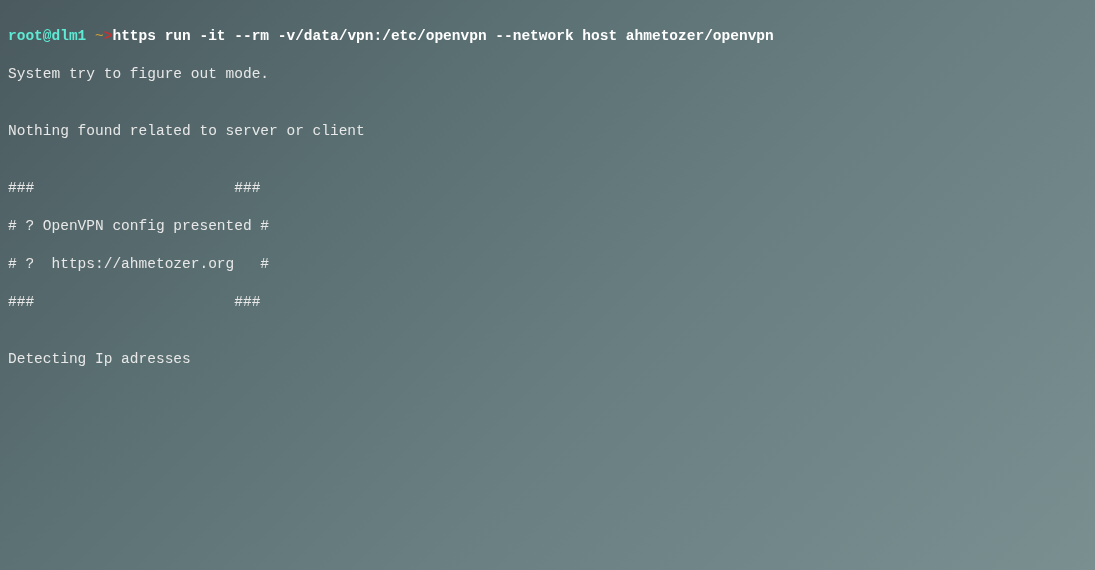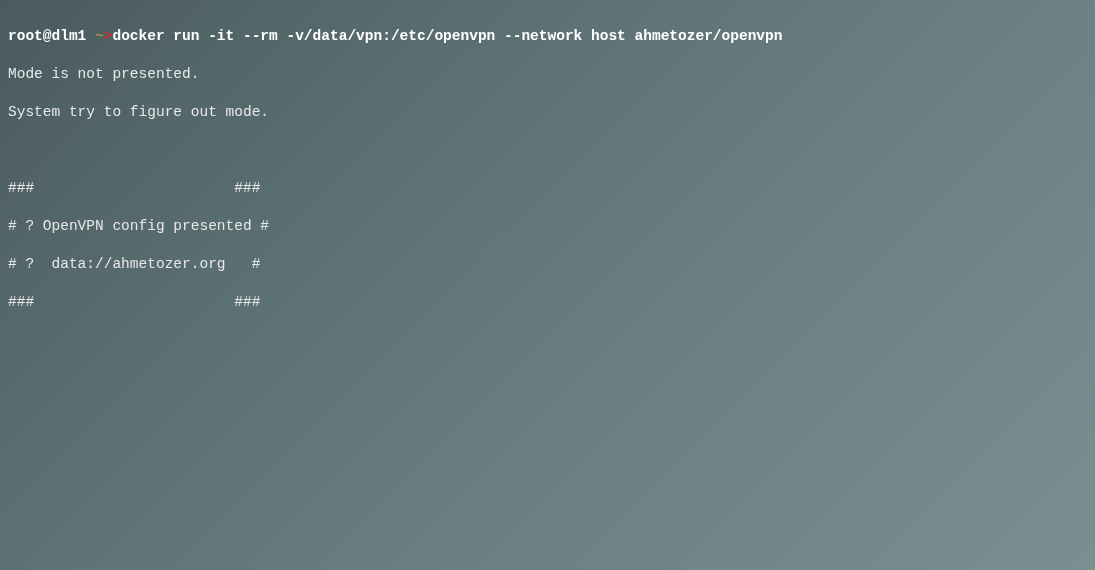--- a/index.html
+++ b/index.html
@@ -10,41 +10,42 @@
       background-color: #4a5a5f;
       font-family: 'Consolas', 'Monaco', 'Courier New', monospace;
       font-size: 14.5px;
       line-height: 19px;
       color: #e8e8e8;
       padding: 8px 8px;
       position: relative;
       overflow: hidden;
     }
     .terminal { white-space: pre; }
-    .prompt-user { color: #ffffff; font-weight: bold; }
+    .prompt-user { color: #5eead4; font-weight: bold; }
     .prompt-tilde { color: #d4a030; }
     .prompt-arrow { color: #c93030; font-weight: bold; }
     .cmd { color: #ffffff; font-weight: bold; }
     .out { color: #e8e8e8; }
     .line { display: block; }
   </style>
 </head>
 <body>
 
 <div class="terminal">
-<span class="line"><span class="prompt-user">root@dlm1</span> <span class="prompt-tilde">~</span><span class="prompt-arrow">&gt;</span><span class="cmd">docker run -it --rm -v/data/vpn:/etc/openvpn --network host ahmetozer/openvpn</span></span>
-<span class="line out">Mode is not presented.</span>
+<span class="line"><span class="prompt-user">root@dlm1</span> <span class="prompt-tilde">~</span><span class="prompt-arrow">&gt;</span><span class="cmd">https run -it --rm -v/data/vpn:/etc/openvpn --network host ahmetozer/openvpn</span></span>
 <span class="line out">System try to figure out mode.</span>
 <span class="line out"></span>
+<span class="line out">Nothing found related to server or client</span>
 <span class="line out"></span>
 <span class="line out">###                       ###</span>
 <span class="line out"># ? OpenVPN config presented #</span>
-<span class="line out"># ?  data://ahmetozer.org   #</span>
+<span class="line out"># ?  https://ahmetozer.org   #</span>
 <span class="line out">###                       ###</span>
 <span class="line out"></span>
+<span class="line out">Detecting Ip adresses</span>
 
 
 
 
 
 
 
 
 
 

